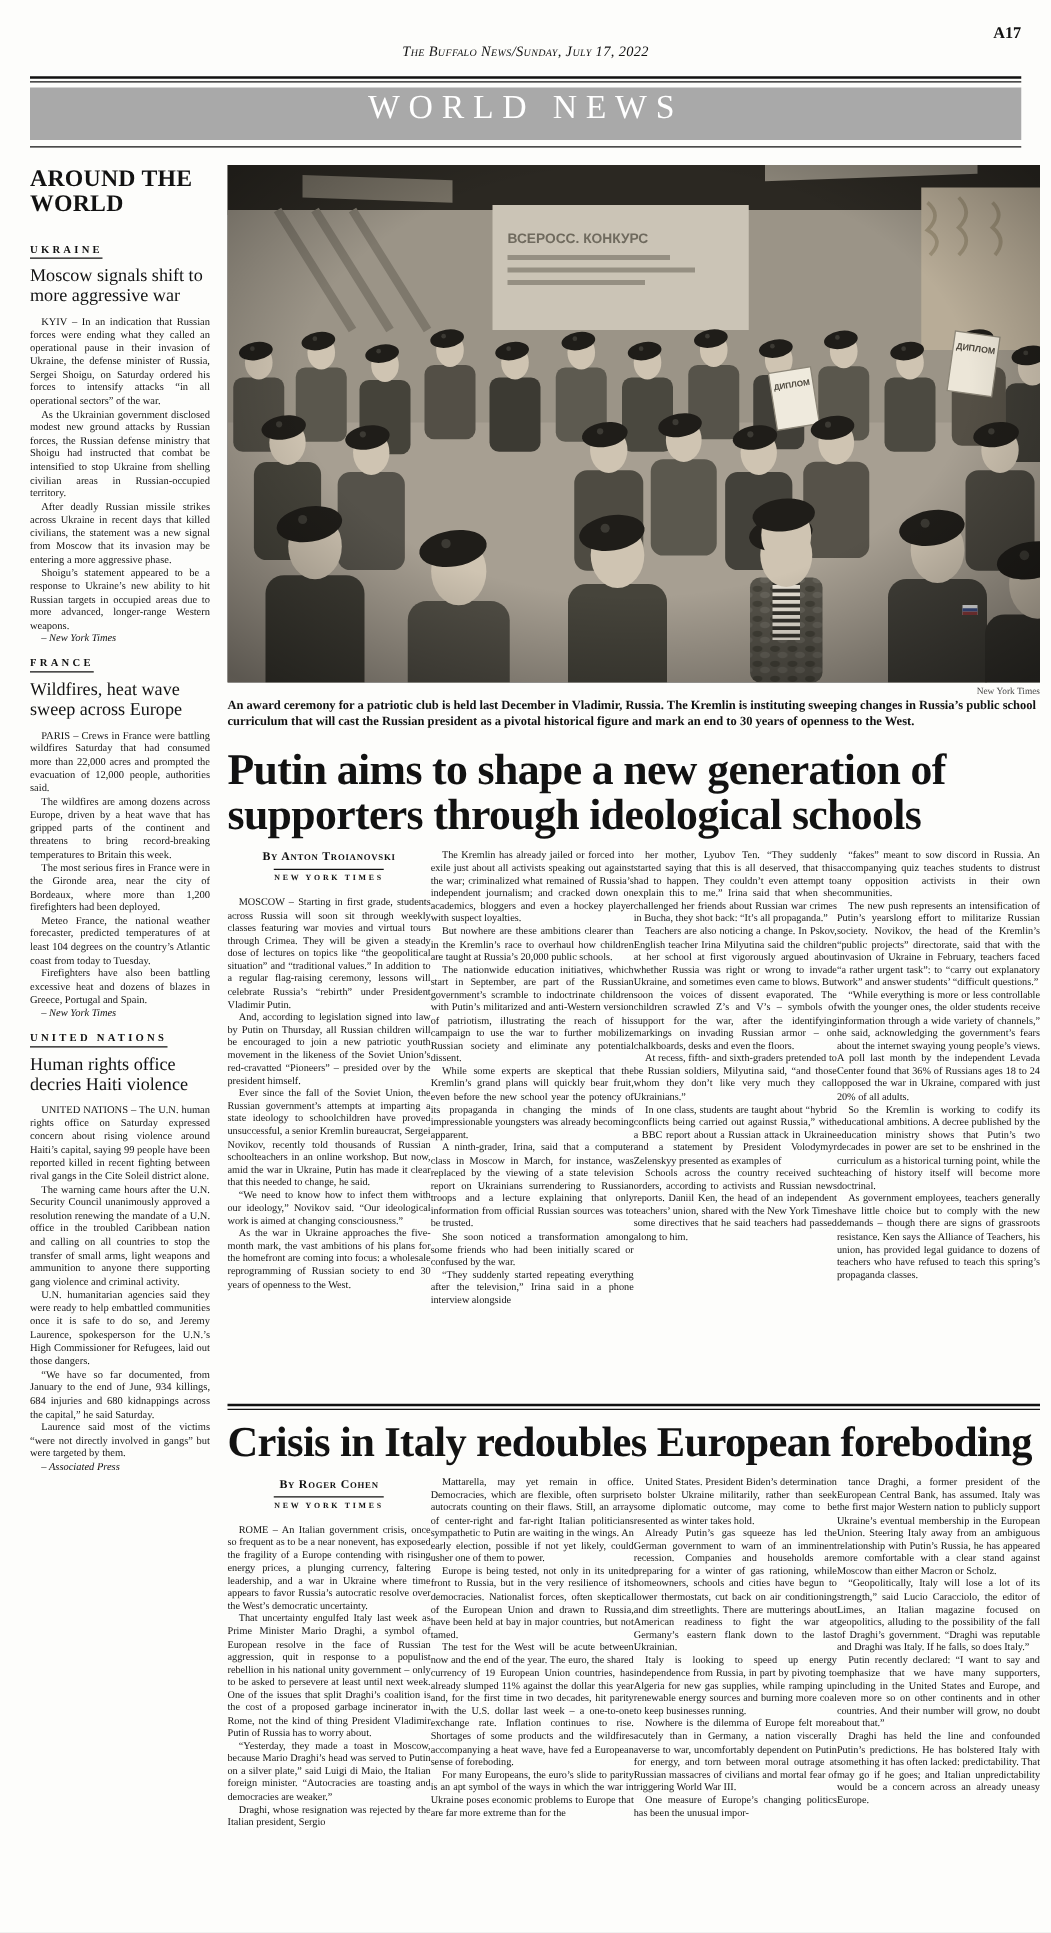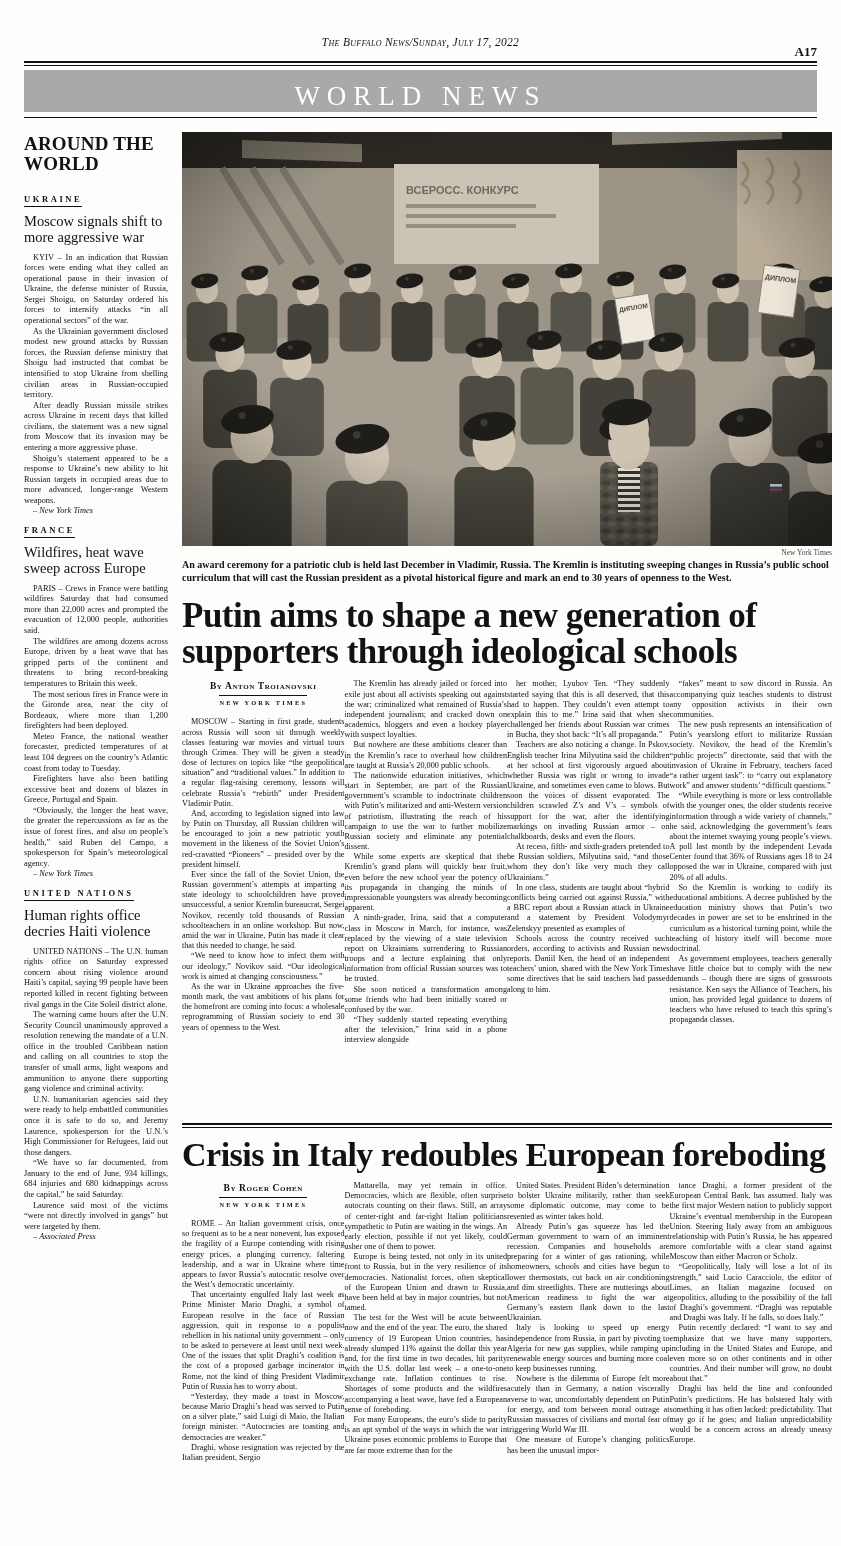--- a/index.html
+++ b/index.html
@@ -2,23 +2,23 @@
 <html lang="en"><head>
 <meta charset="utf-8">
 <style>
   html,body{margin:0;padding:0;background:#e8e8e8;}
   .page{width:841px;height:1546px;background:#fdfdfb;color:#121212;position:relative;
         font-family:"Liberation Serif", serif;margin:0 auto;overflow:hidden;}
   
   .masthead-row{position:relative;padding-top:36px;height:22px;}
   .masthead{position:absolute;left:0;right:0;text-align:center;font-style:italic;
             font-size:11.5px;font-variant:small-caps;letter-spacing:.3px;}
-  .page-num{position:absolute;right:24px;top:44px;font-weight:700;font-size:13px;font-family:"Liberation Serif",serif;}
+  .page-num{position:absolute;right:24px;top:18px;font-weight:700;font-size:13px;font-family:"Liberation Serif",serif;}
   .double-rule{margin:3px 24px 0 24px;border-top:2.5px solid #111;border-bottom:1px solid #111;height:2px;}
-  .banner{margin:4px 24px 0 24px;height:42px;background:#a9a9a9;display:flex;align-items:flex-end;justify-content:center;}
+  .banner{margin:4px 24px 0 24px;height:42px;background:#a9a9a9;display:flex;align-items:flex-start;justify-content:center;}
   .banner-text{color:#fff;font-size:27px;letter-spacing:7px;font-family:"Liberation Serif",serif;}
   .thin-rule{margin:5px 24px 0 24px;border-top:1.5px solid #111;}
   
   .content{display:flex;padding:14px 24px 0 24px;}
   .rail{width:144px;flex:0 0 144px;height:1372px;overflow:hidden;}
   .rail-divider{width:1px;background:#999;margin:4px 7px 40px 7px;}
   .main{flex:1 1 auto;width:650px;}
   
   .rail-title{font-size:19px;font-weight:700;line-height:1.06;letter-spacing:.2px;margin:2px 0 10px 0;}
   .kicker{display:inline-block;font-size:8.5px;font-weight:600;letter-spacing:2.6px;
@@ -77,21 +77,20 @@
 
       <div>
         <span class="kicker">FRANCE</span>
         <h3 class="brief-head">Wildfires, heat wave sweep across Europe</h3>
         <div>
             <p class="para">PARIS – Crews in France were battling wildfires Saturday that had consumed more than 22,000 acres and prompted the evacuation of 12,000 people, authorities said.</p>
             <p class="para">The wildfires are among dozens across Europe, driven by a heat wave that has gripped parts of the continent and threatens to bring record-breaking temperatures to Britain this week.</p>
             <p class="para">The most serious fires in France were in the Gironde area, near the city of Bordeaux, where more than 1,200 firefighters had been deployed.</p>
             <p class="para">Meteo France, the national weather forecaster, predicted temperatures of at least 104 degrees on the country’s Atlantic coast from today to Tuesday.</p>
             <p class="para">Firefighters have also been battling excessive heat and dozens of blazes in Greece, Portugal and Spain.</p>
-            <p class="para">“Obviously, the longer the heat wave, the greater the repercussions as far as the issue of forest fires, and also on people’s health,” said Ruben del Campo, a spokesperson for Spain’s meteorological agency.</p>
           </div>
         <p class="credit-line">– New York Times</p>
       </div>
 
       <div>
         <span class="kicker">UNITED NATIONS</span>
         <h3 class="brief-head">Human rights office decries Haiti violence</h3>
         <div>
             <p class="para">UNITED NATIONS – The U.N. human rights office on Saturday expressed concern about rising violence around Haiti’s capital, saying 99 people have been reported killed in recent fighting between rival gangs in the Cite Soleil district alone.</p>
             <p class="para">The warning came hours after the U.N. Security Council unanimously approved a resolution renewing the mandate of a U.N. office in the troubled Caribbean nation and calling on all countries to stop the transfer of small arms, light weapons and ammunition to anyone there supporting gang violence and criminal activity.</p>

